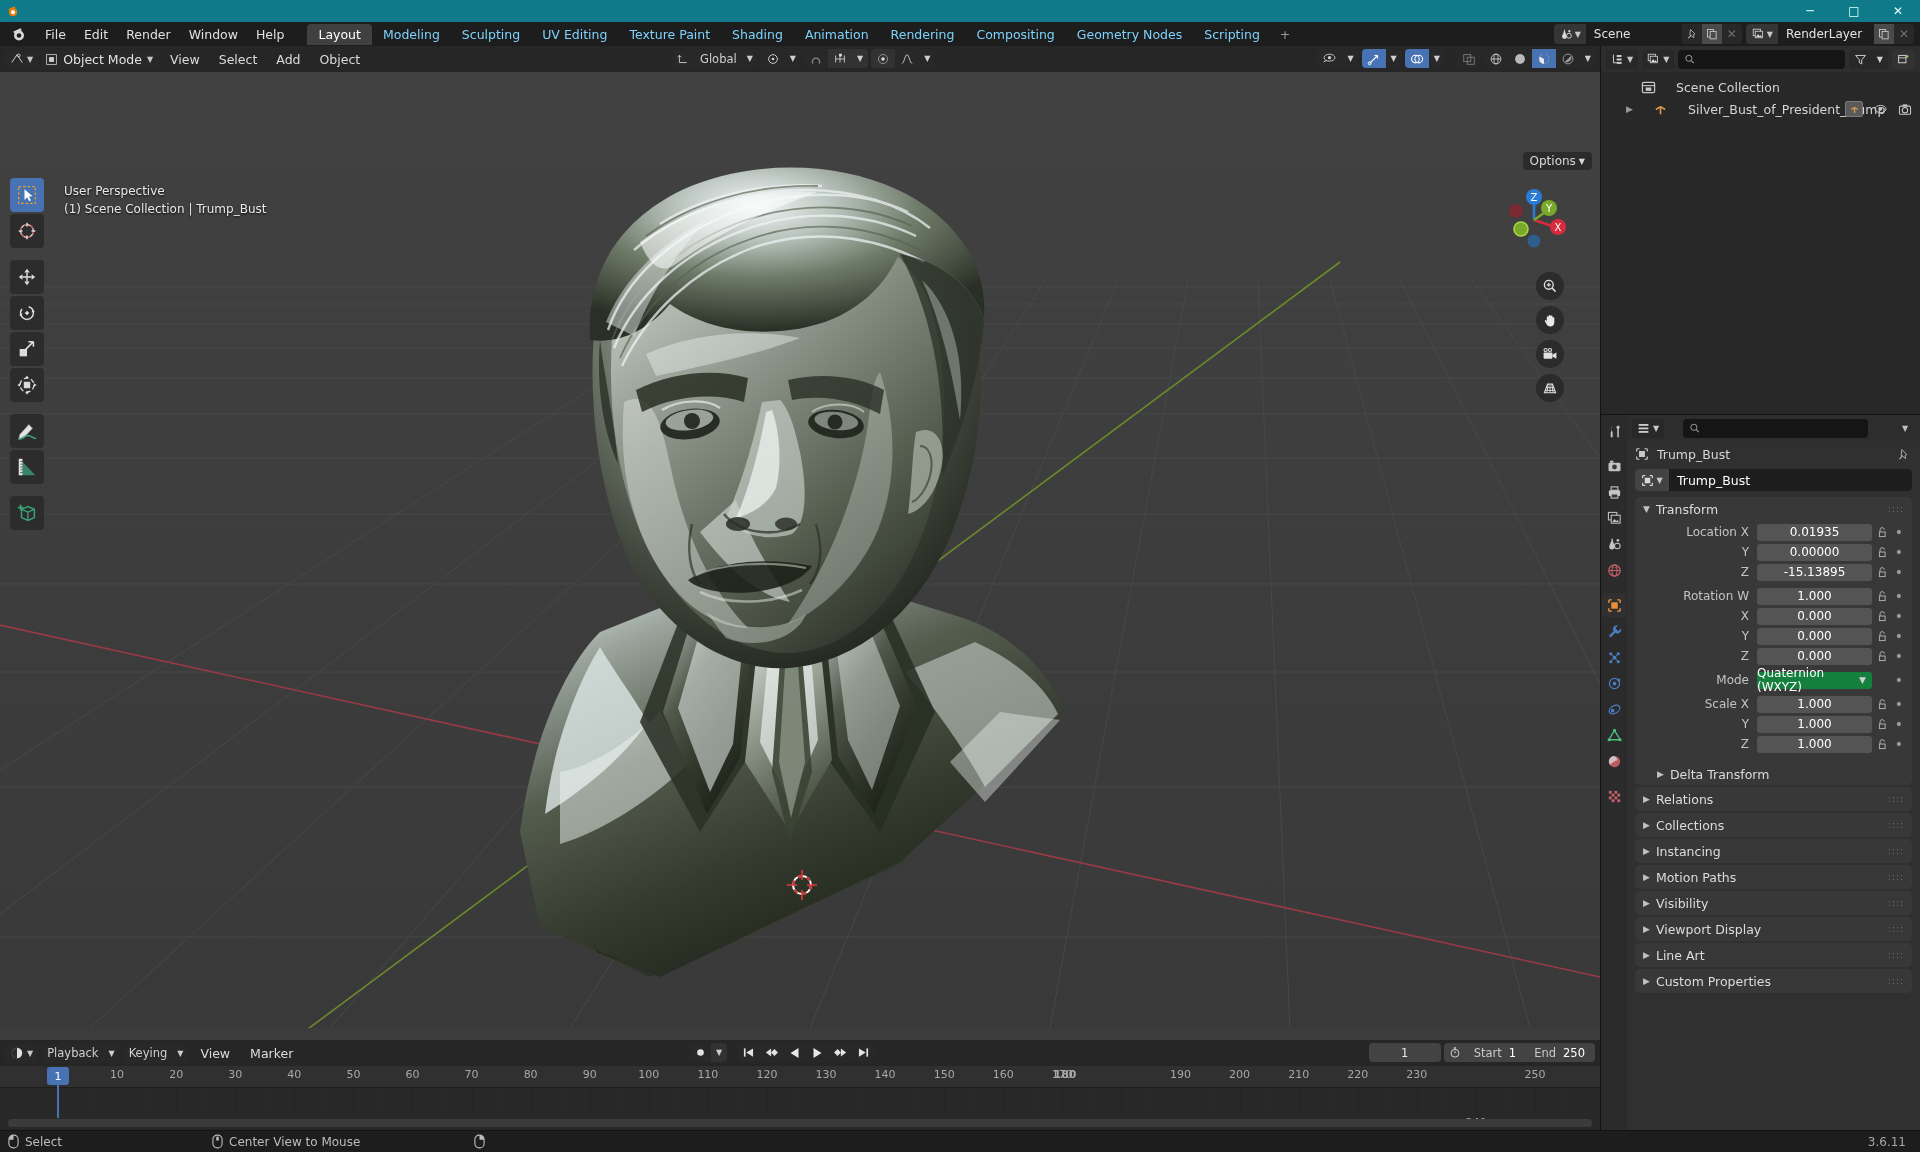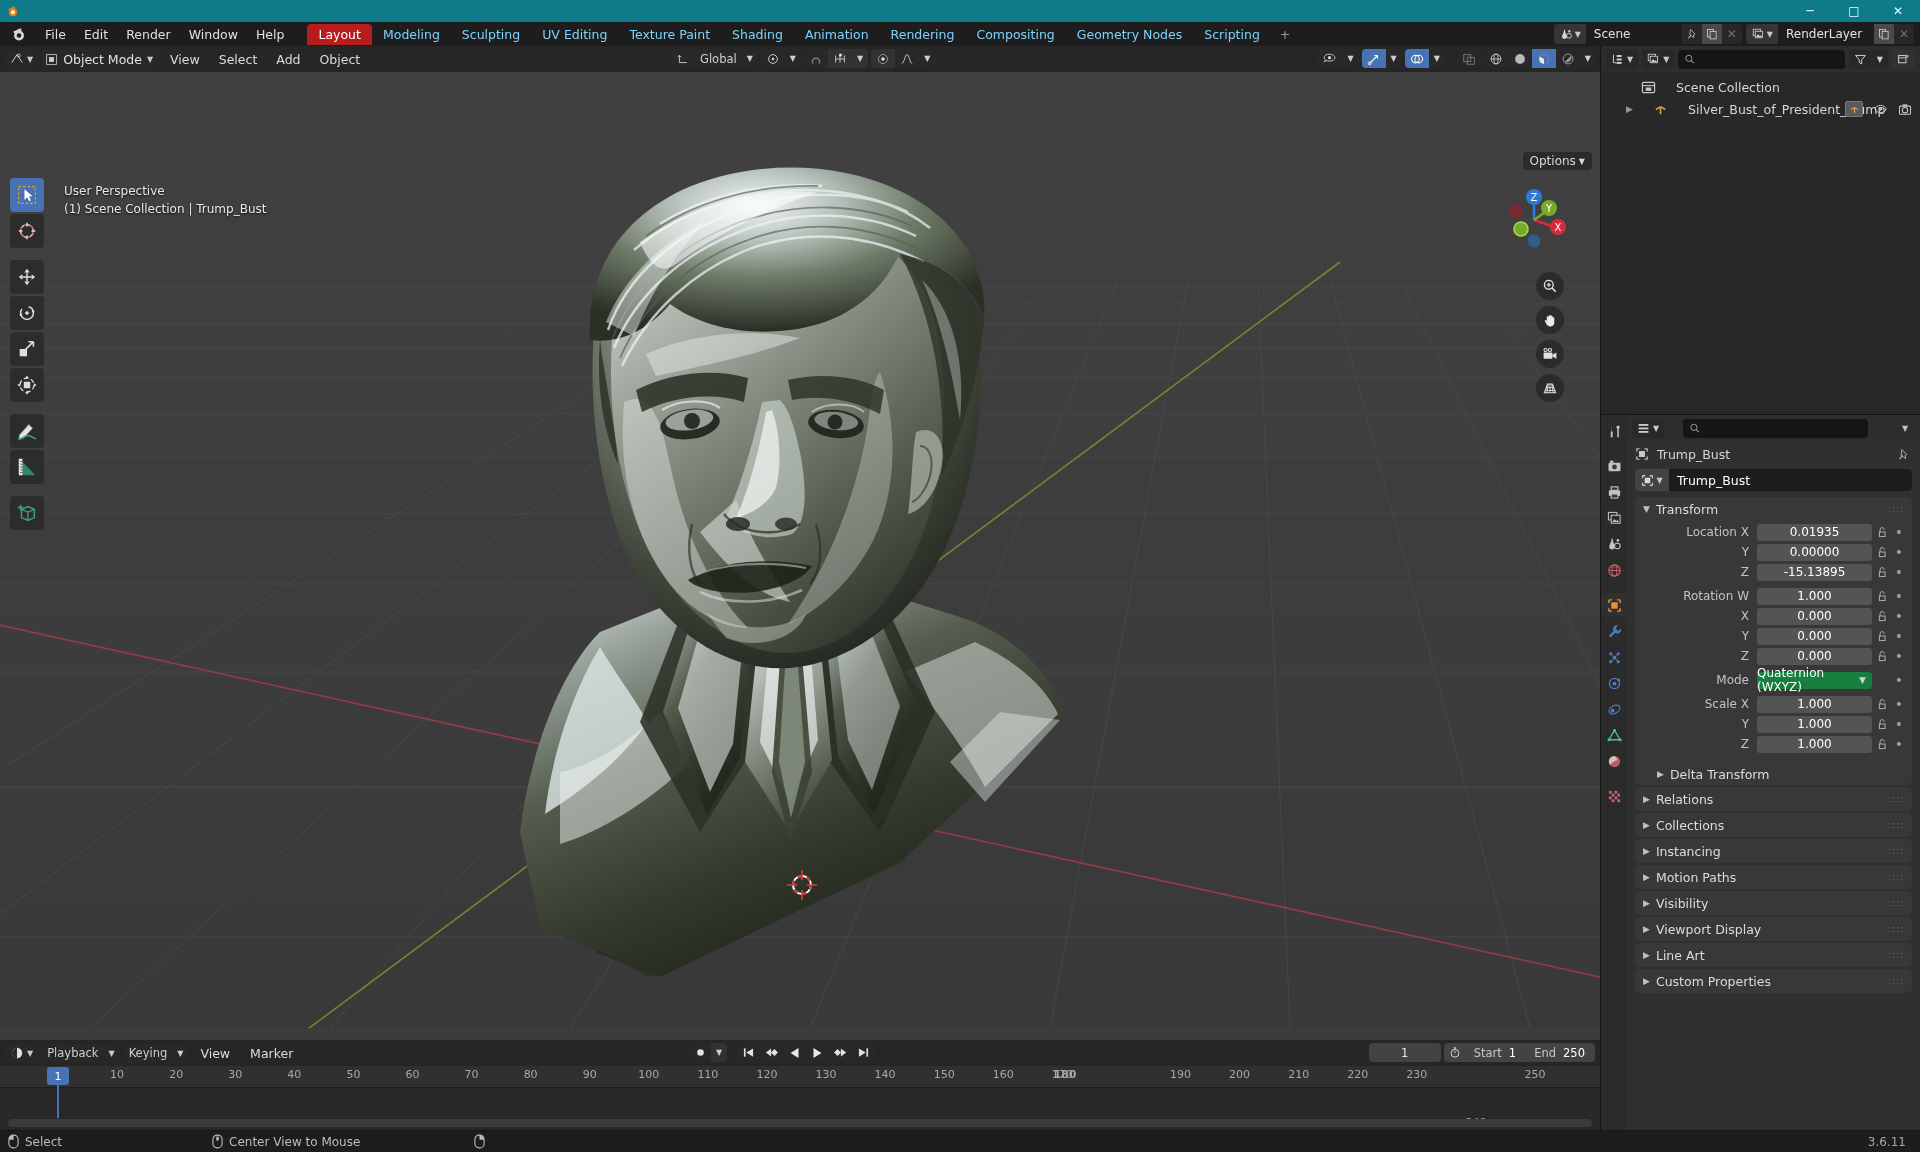--- a/index.html
+++ b/index.html
@@ -14,21 +14,21 @@
   .win-btn { width:44px; height:22px; display:flex; align-items:center; justify-content:center;
     color:#e6ffff; font-size:12px; }
 
   
   .topbar { height:24px; background:#1d1d1d; display:flex; align-items:center;
     padding:0 4px; gap:0px; position:relative; }
   .topbar .logo { width:18px; height:18px; margin:0 8px 0 6px; }
   .menu-item { padding:3px 9px; font-size:12.5px; color:#e0e0e0; border-radius:3px; }
   .wtabs { display:flex; align-items:center; margin-left:14px; gap:0; }
   .wtab { padding:3px 11px; font-size:12.5px; color:#7dd3fc; border-radius:4px 4px 0 0; }
-  .wtab.active { background:#b91c1c; color:#ffffff; }
+  .wtab.active { background:#404040; color:#ffffff; }
   .wtab.plus { color:#9a9a9a; padding:3px 9px; }
   .topbar-right { position:absolute; right:6px; top:2px; display:flex; align-items:center; gap:4px; }
   .scene-widget { display:flex; align-items:center; background:#282828; border-radius:4px; height:20px; }
   .sw-icon { display:flex; align-items:center; gap:2px; padding:0 5px 0 6px; background:#353535;
     border-radius:4px 0 0 4px; height:20px; }
   .sw-name { padding:0 10px 0 8px; font-size:12px; color:#e3e3e3; min-width:96px; height:20px;
     display:flex; align-items:center; background:#1d1d1d; }
   .sw-btn { width:20px; height:20px; display:flex; align-items:center; justify-content:center; }
   .sw-btn.raised { background:#4a4a4a; }
 

